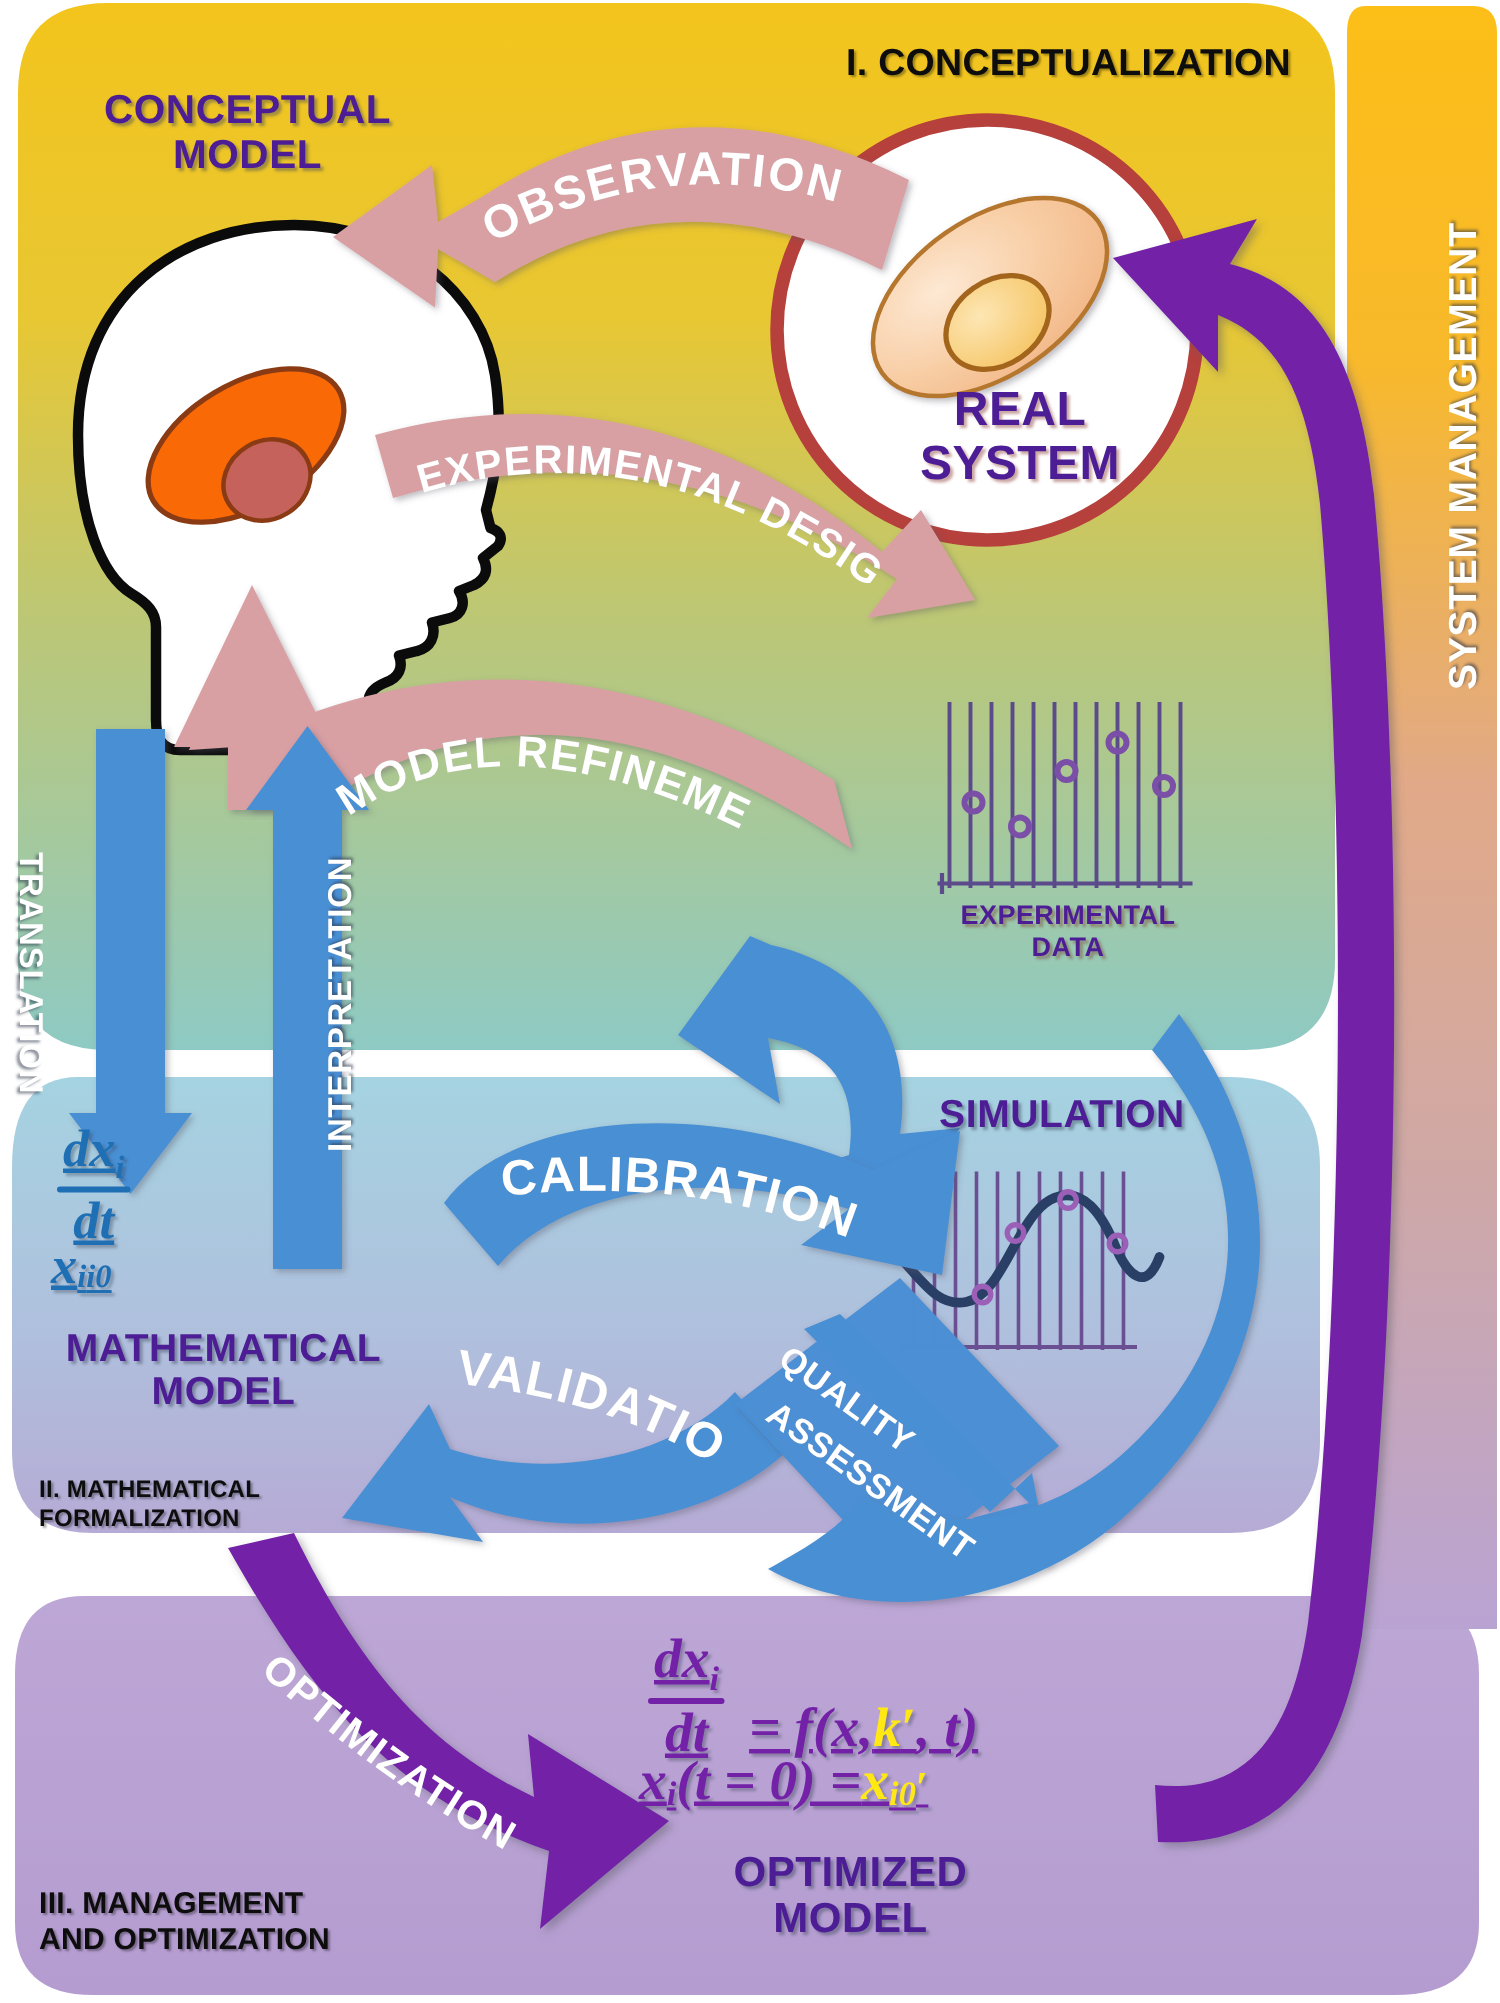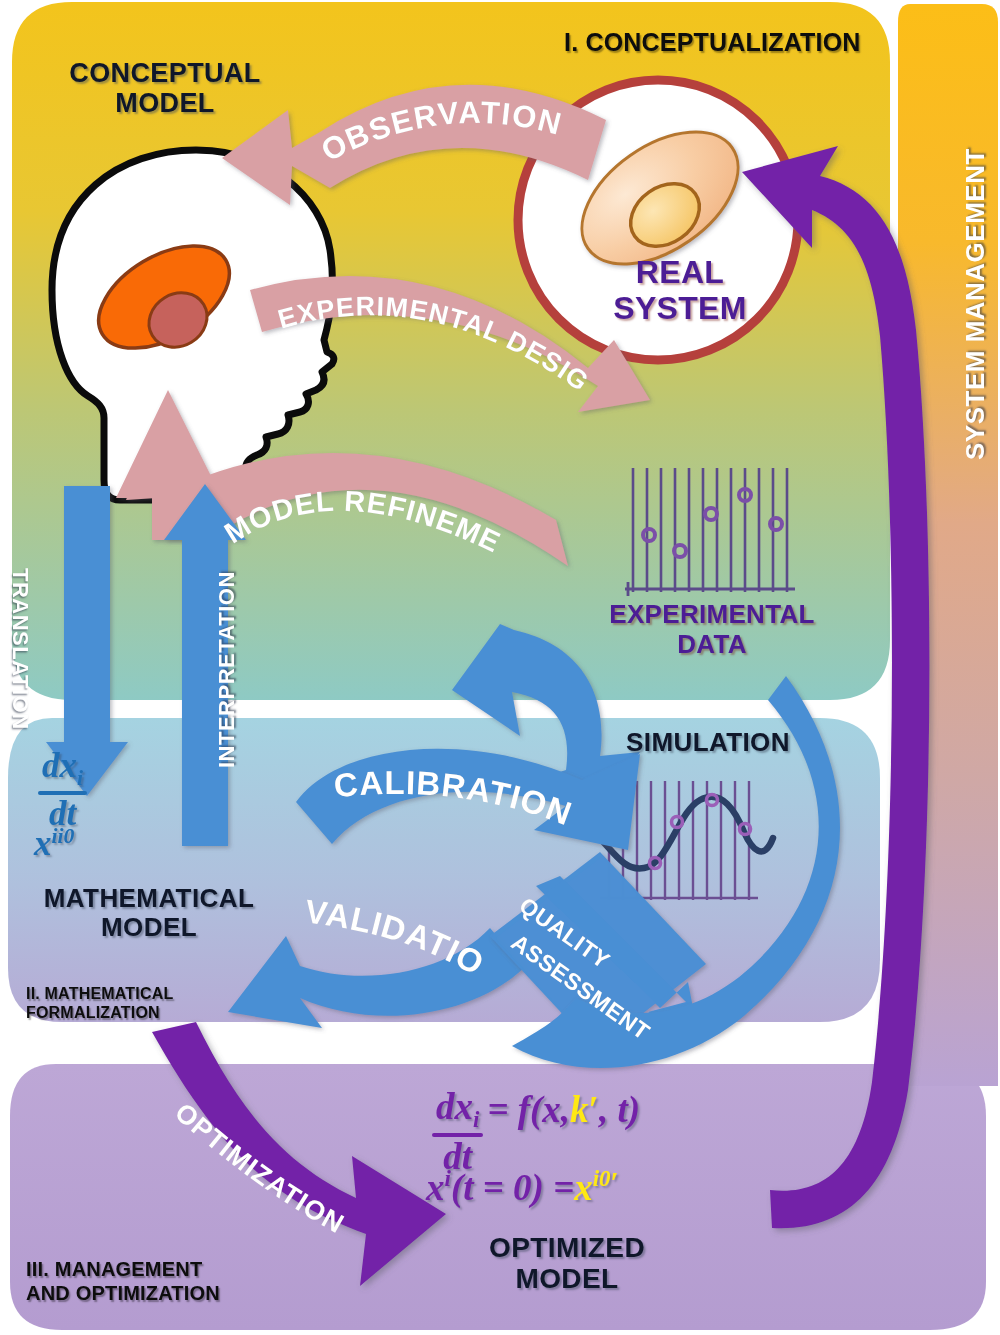--- a/index.html
+++ b/index.html
@@ -20,45 +20,45 @@
     font-weight: bold; color: #0d0d0d; letter-spacing: .2px;
     text-shadow: 1.5px 1.5px 1.5px rgba(0,0,0,.35);
     line-height: 1.18;
   }
   #lbl-i   { left: 564px; top: 28px;   font-size: 25px; }
   #lbl-ii  { left: 26px;  top: 985px;  font-size: 16px; }
   #lbl-iii { left: 26px;  top: 1258px; font-size: 20px; }
 
   
   .blue-head {
-    font-weight: bold; color: #0f172a; text-align: center;
+    font-weight: bold; color: #4c1d95; text-align: center;
     text-shadow: 2px 2px 2px rgba(60,70,90,.45);
     line-height: 1.12; letter-spacing: .4px;
   }
   #h-conceptual { left: 40px;  top: 58px;  width: 250px; font-size: 27px; }
   #h-mathmodel  { left: 10px;  top: 884px; width: 278px; font-size: 26px; }
   #h-simulation { left: 588px; top: 728px; width: 240px; font-size: 26px; }
   #h-optimized  { left: 432px; top: 1232px; width: 270px; font-size: 28px; }
 
   
   .red-head {
     font-weight: bold; color: #4c1d95; text-align: center;
     text-shadow: 2px 2px 2px rgba(120,30,20,.40);
     line-height: 1.14; letter-spacing: .3px;
   }
   #h-realsystem { left: 570px; top: 254px; width: 220px; font-size: 32px; }
-  #h-expdata    { left: 588px; top: 600px; width: 248px; font-size: 26px; }
+  #h-expdata    { left: 588px; top: 600px; width: 248px; font-size: 18px; }
 
   
   .eqn {
     position: absolute; font-family: "Liberation Serif", serif;
     font-style: italic; font-weight: bold;
     text-shadow: 2px 2px 2px rgba(60,70,90,.40);
   }
-  .eqwrap { display: flex; align-items: flex-start; }
+  .eqwrap { display: flex; align-items: flex-end; text-decoration: underline; }
   .frac { display: inline-flex; flex-direction: column; align-items: center;
           vertical-align: middle; line-height: 1; }
   .frac .num { padding: 0 4px 1px; }
   .frac .bar { width: 100%; height: 4px; background: currentColor; border-radius: 2px; }
   .frac .den { padding: 1px 4px 0; }
   sub { font-size: .62em; font-style: italic; }
   .pr { font-style: normal; }
 
   #eq-math { left: 38px; top: 748px; color: #1f6fb5; font-size: 35px; }
   #eq-math2{ left: 34px; top: 824px; color: #1f6fb5; font-size: 35px; }
@@ -373,21 +373,21 @@
       <sub>i</sub>
       <sub>i0</sub>
 </div>
 
 <div class="eqn eqwrap" id="eq-opt">
   <span class="frac">
     <span class="num"><span>dx</span><sub>i</sub></span>
     <span class="bar"></span>
     <span class="den">dt</span>
   </span>
-  <span style="margin-left:4px">= f(x, </span>
+  <span style="margin-left:16px">= f(x, </span>
   <span class="hl">k</span>
   <span class="hl pr">′</span>
   <span>, t)</span>
 </div>
 <div class="eqn eqwrap" id="eq-opt2">
   <span>x</span>
       <sub>i</sub>
   <span>(t = 0) =  </span>
   <span class="hl">x</span>
       <sub class="hl">i0</sub>

